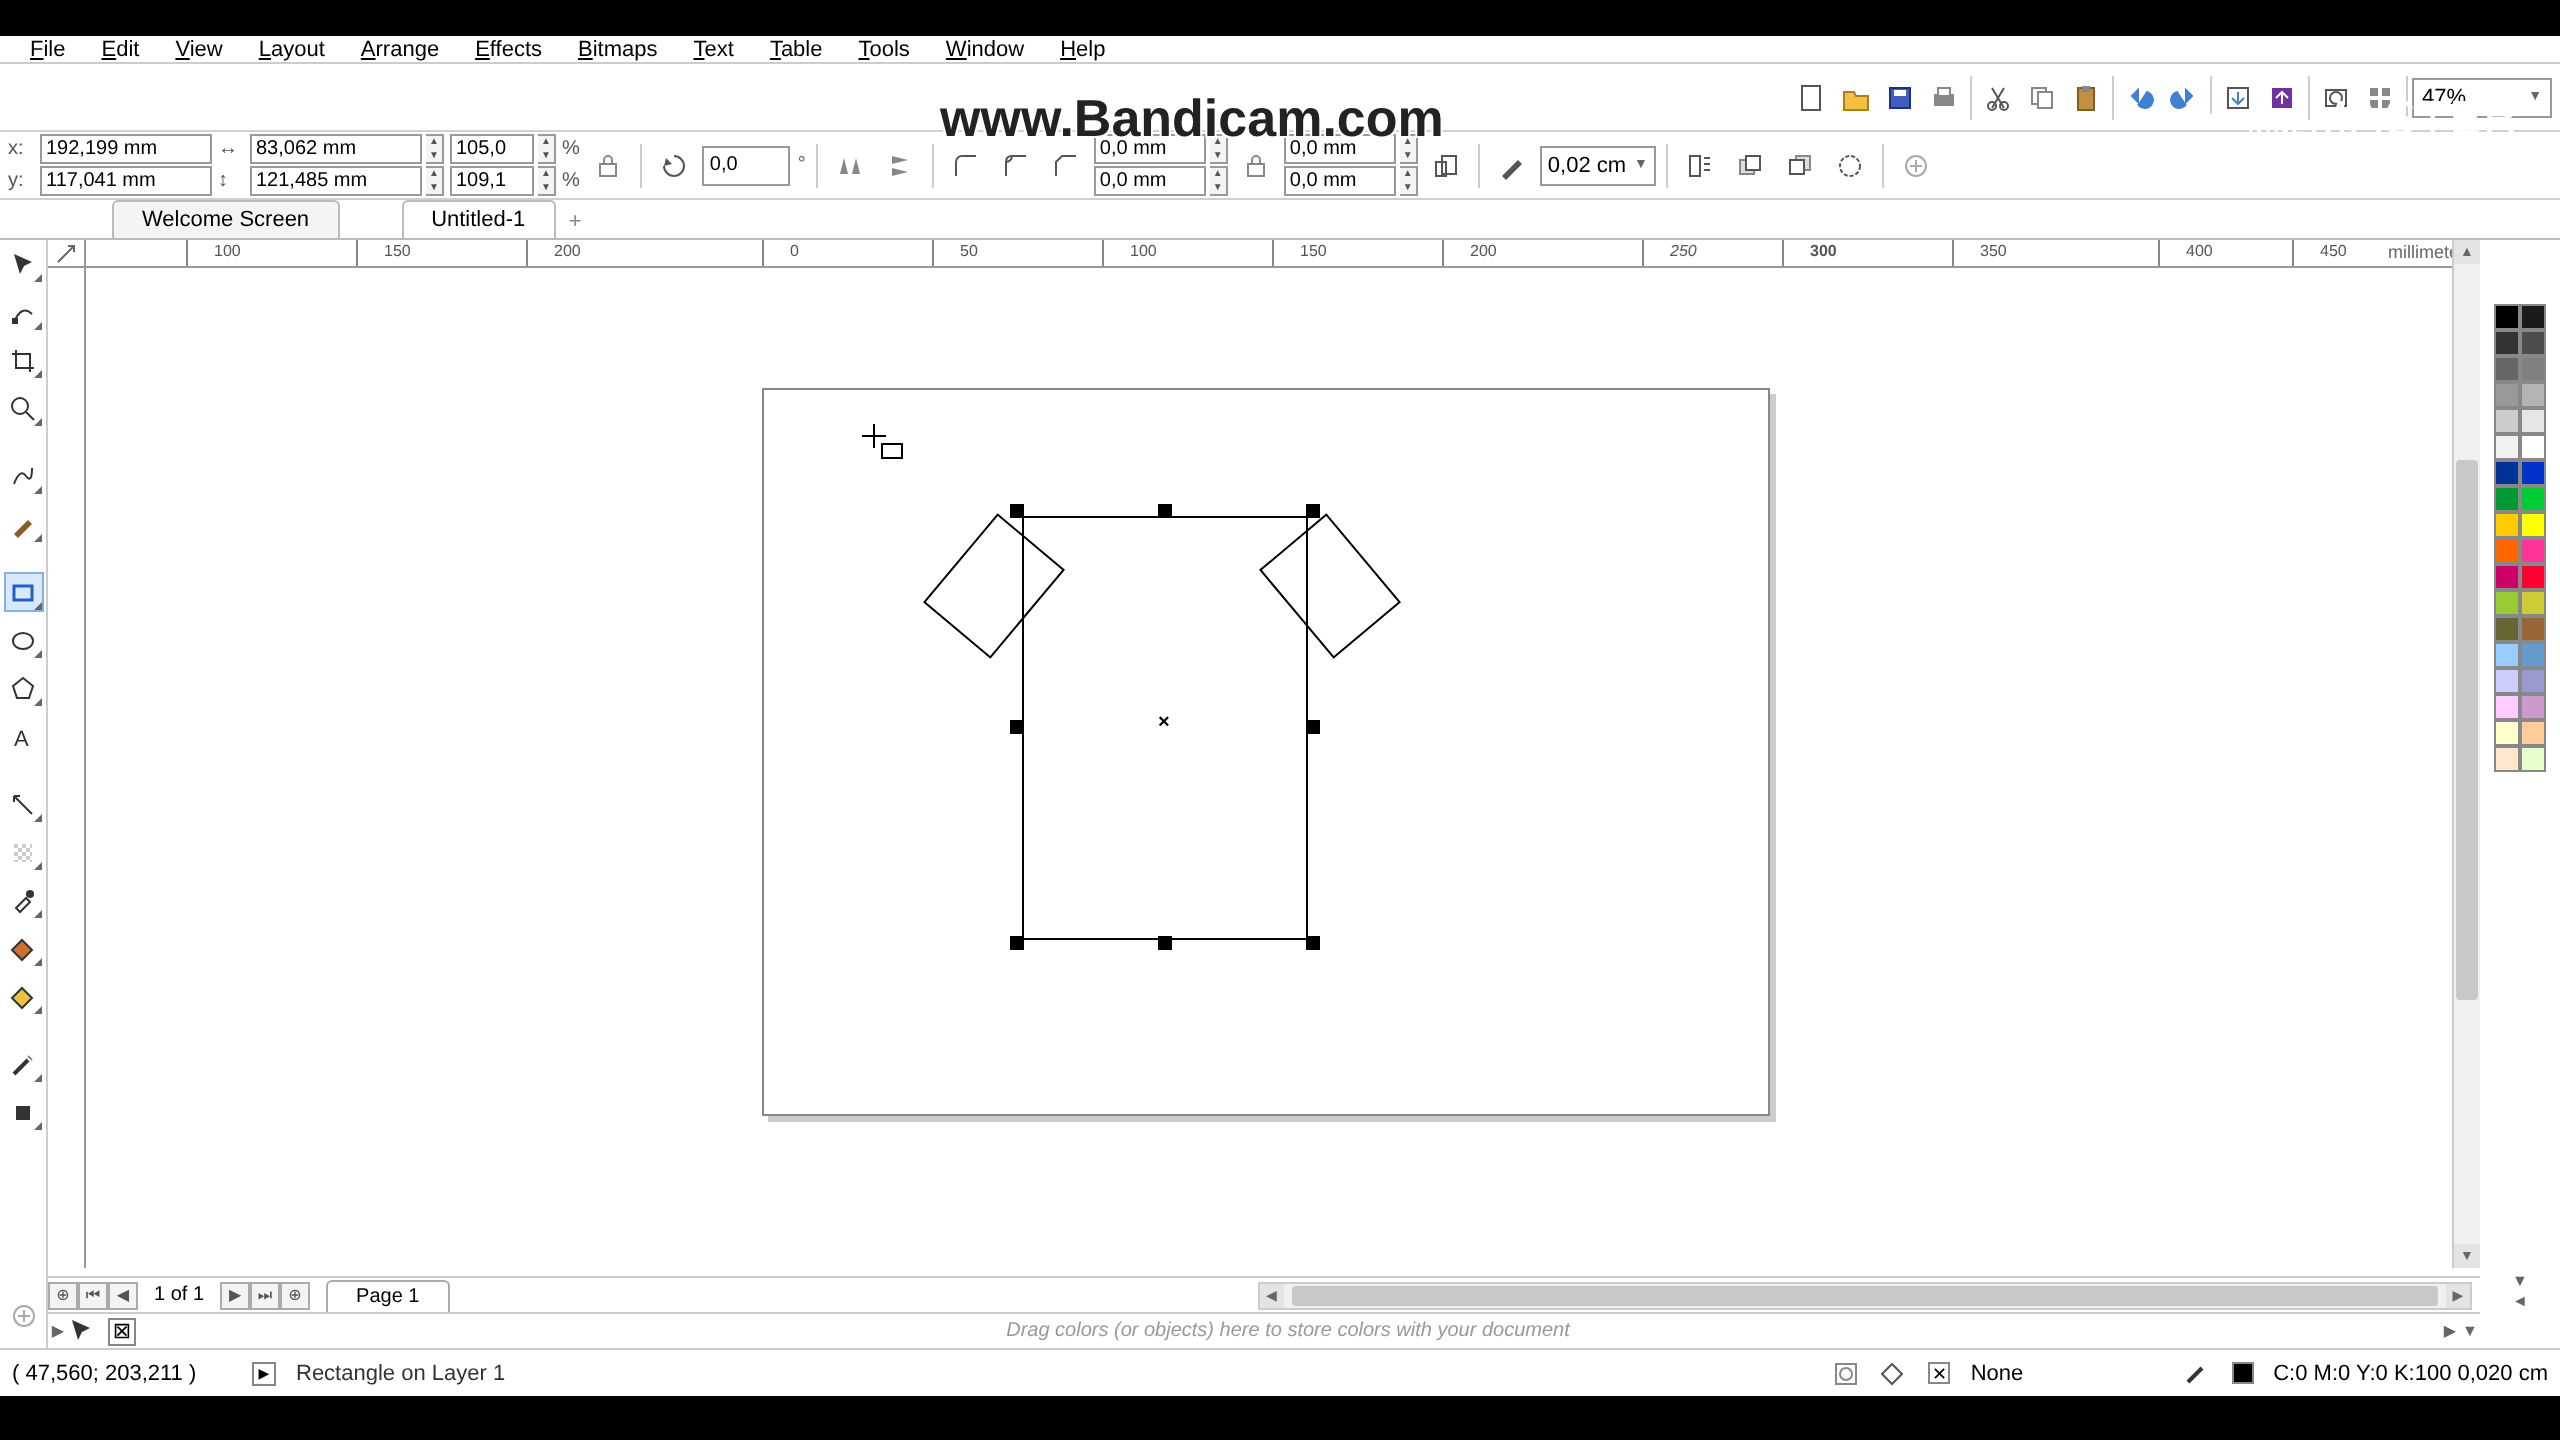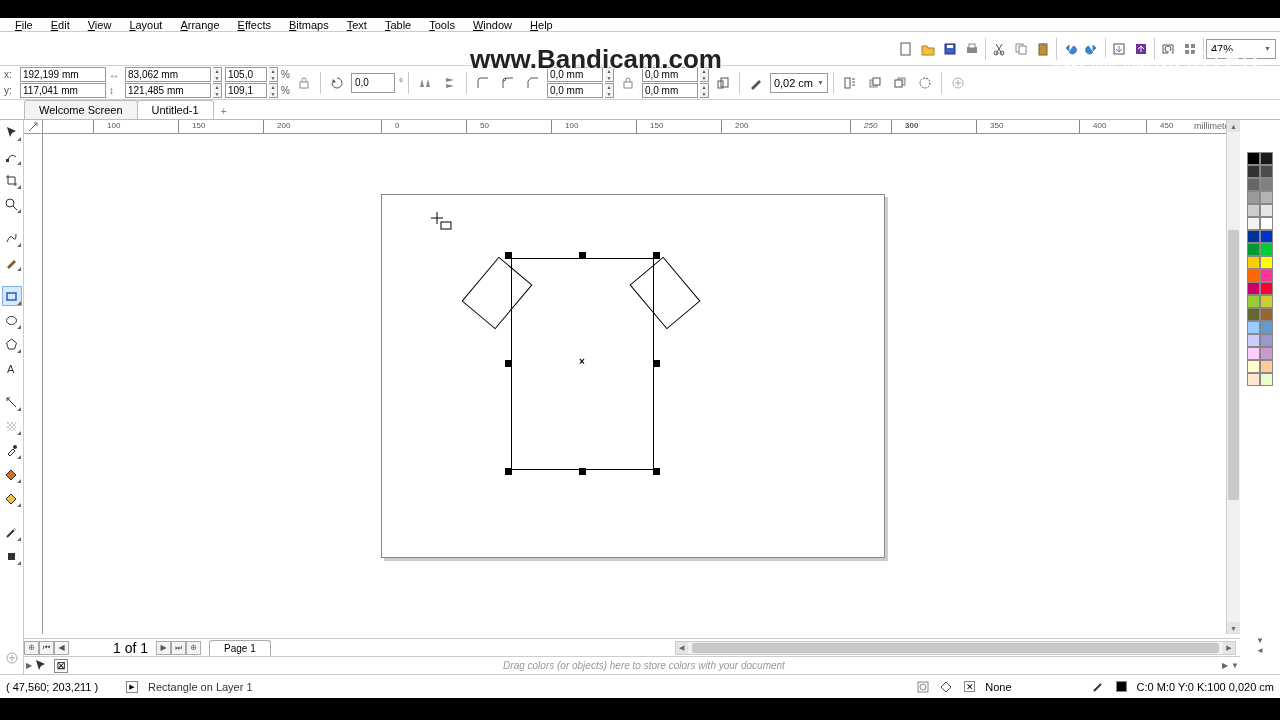--- a/index.html
+++ b/index.html
@@ -17,21 +17,21 @@
 .xy-row{display:flex;align-items:center;gap:2px;}
 .xy-row .lbl{width:14px;font-size:10px;color:#555;}
 .numbox{width:86px;height:15px;border:1px solid #999;background:#fff;font-size:10px;padding:0 2px;display:flex;align-items:center;}
 .pctbox{width:42px;height:15px;border:1px solid #999;background:#fff;font-size:10px;padding:0 2px;display:flex;align-items:center;}
 .spin{width:9px;height:15px;border:1px solid #999;border-left:none;background:#f4f4f4;display:flex;flex-direction:column;}
 .spin div{flex:1;font-size:5px;display:flex;align-items:center;justify-content:center;color:#555;}
 .unit{font-size:10px;color:#555;margin-left:1px;}
 .rotbox{width:44px;height:20px;border:1px solid #999;background:#fff;padding:0 3px;display:flex;align-items:center;font-size:10px;}
 .outline-box{width:58px;height:20px;border:1px solid #999;background:#fff;padding:0 3px;display:flex;align-items:center;justify-content:space-between;font-size:10px;}
 .tabs{height:20px;background:#fff;display:flex;align-items:flex-end;padding-left:24px;border-bottom:1px solid #bbb;}
-.tab{padding:3px 14px;font-size:11px;border:1px solid #bbb;border-bottom:none;background:#f4f4f4;margin-right:-1px;border-radius:3px 3px 0 0;}
+.tab{padding:3px 14px;font-size:11px;border:1px solid #bbb;border-bottom:none;background:#f4f4f4;margin-right:-1px;border-radius:3px 3px 0 0;margin-left:32px;}
 .tab.active{background:#fff;position:relative;z-index:2;}
 .addtab{width:18px;height:16px;display:flex;align-items:center;justify-content:center;color:#888;margin-left:2px;}
 .workspace{position:absolute;top:102px;left:24px;right:40px;bottom:64px;background:#fff;}
 .ruler-h{position:absolute;top:0;left:19px;right:0;height:14px;background:#fff;border-bottom:1px solid #999;overflow:hidden;}
 .ruler-v{position:absolute;top:14px;left:0;width:19px;bottom:0;background:#fff;border-right:1px solid #999;}
 .ruler-corner{position:absolute;top:0;left:0;width:19px;height:14px;background:#fff;border-right:1px solid #999;border-bottom:1px solid #999;display:flex;align-items:center;justify-content:center;font-size:8px;}
 .ruler-units{position:absolute;right:3px;top:1px;font-size:9px;color:#666;}
 .rtick{position:absolute;top:0;height:14px;border-left:1px solid #888;font-size:8px;color:#555;padding-left:13px;padding-top:1px;}
 .canvas{position:absolute;top:14px;left:19px;right:14px;bottom:0;background:#fff;overflow:hidden;}
 .page-shadow{position:absolute;left:341px;top:63px;width:504px;height:364px;background:#ccc;}
@@ -51,21 +51,21 @@
 .tool.sel{background:#d8e8ff;border-color:#88b0e0;}
 .tool .fly{position:absolute;right:0;bottom:0;width:0;height:0;border:2px solid transparent;border-right-color:#666;border-bottom-color:#666;}
 .palette{position:absolute;top:120px;right:0;width:40px;bottom:42px;background:#fff;display:flex;flex-direction:column;align-items:center;}
 .pal-arrow{height:10px;width:14px;font-size:8px;color:#666;text-align:center;}
 .pal-grid{display:grid;grid-template-columns:13px 13px;gap:0;}
 .swatch{width:13px;height:13px;border:1px solid #888;}
 .pal-x{position:absolute;top:120px;right:24px;width:13px;height:13px;border:1px solid #888;display:flex;align-items:center;justify-content:center;font-size:9px;background:#fff;}
 .pagebar{position:absolute;bottom:42px;left:24px;right:40px;height:18px;background:#fff;border-top:1px solid #ccc;display:flex;align-items:center;}
 .pagenav{display:flex;align-items:center;gap:0;}
 .pagenav .nbtn{width:15px;height:14px;border:1px solid #aaa;background:#f4f4f4;display:flex;align-items:center;justify-content:center;font-size:8px;color:#555;}
-.pagenum{padding:0 8px;font-size:14px;margin-left:36px;}
+.pagenum{padding:0 8px;font-size:10px;}
 .pagetab{margin-left:8px;padding:2px 14px;border:1px solid #aaa;border-bottom:none;background:#fff;font-size:10px;border-radius:3px 3px 0 0;}
 .h-scroll{flex:1;height:14px;background:#f0f0f0;margin:0 4px;position:relative;border:1px solid #ccc;}
 .h-scroll .arrow{position:absolute;top:0;width:12px;height:12px;background:#e4e4e4;display:flex;align-items:center;justify-content:center;font-size:7px;color:#666;}
 .h-scroll .thumb{position:absolute;top:1px;bottom:1px;left:16px;right:16px;background:#c8c8c8;border-radius:2px;}
 .docpal{position:absolute;bottom:24px;left:24px;right:40px;height:18px;background:#fff;border-top:1px solid #ccc;display:flex;align-items:center;}
 .docpal-hint{flex:1;text-align:center;font-size:10px;color:#999;font-style:italic;}
 .statusbar{position:absolute;bottom:0;left:0;right:0;height:24px;background:#fff;border-top:1px solid #ccc;display:flex;align-items:center;padding:0 6px;gap:10px;font-size:11px;}
 .statusbar .coord{min-width:110px;}
 .statusbar .info{color:#333;}
 .statusbar .spacer{flex:1;}
@@ -502,21 +502,21 @@
   <div class="ruler-h">
     <div class="ruler-units">millimeters</div>
   <div class="rtick" style="left: 50px;">100</div>
         <div class="rtick" style="left: 135px;">150</div>
         <div class="rtick" style="left: 220px;">200</div>
         <div class="rtick" style="left: 338px;">0</div>
         <div class="rtick" style="left: 423px;">50</div>
         <div class="rtick" style="left: 508px;">100</div>
         <div class="rtick" style="left: 593px;">150</div>
         <div class="rtick" style="left: 678px;">200</div>
-        <div class="rtick" style="left: 807px; font-style: italic;">250</div>
+        <div class="rtick" style="left: 778px; font-style: italic;">250</div>
         <div class="rtick" style="left: 848px; font-weight: bold;">300</div>
         <div class="rtick" style="left: 933px;">350</div>
         <div class="rtick" style="left: 1018px; margin-left: 18px;">400</div>
         <div class="rtick" style="left: 1103px;">450</div>
       </div>
   <div class="ruler-v"></div>
   <div class="canvas">
    <div class="page-shadow"></div>
    <div class="page"></div>
    <div class="sleeve l"></div>

